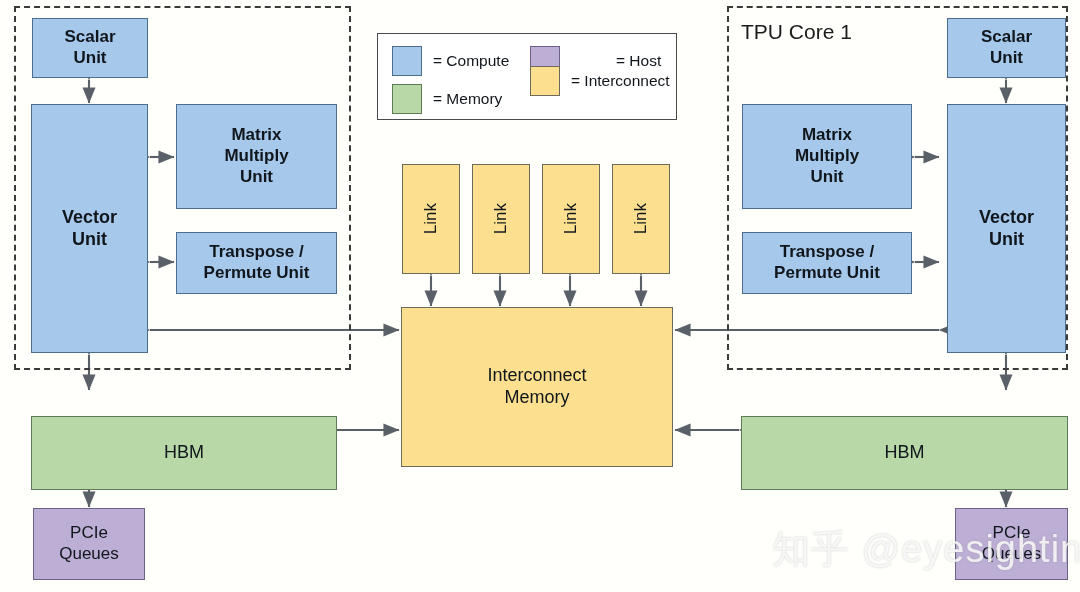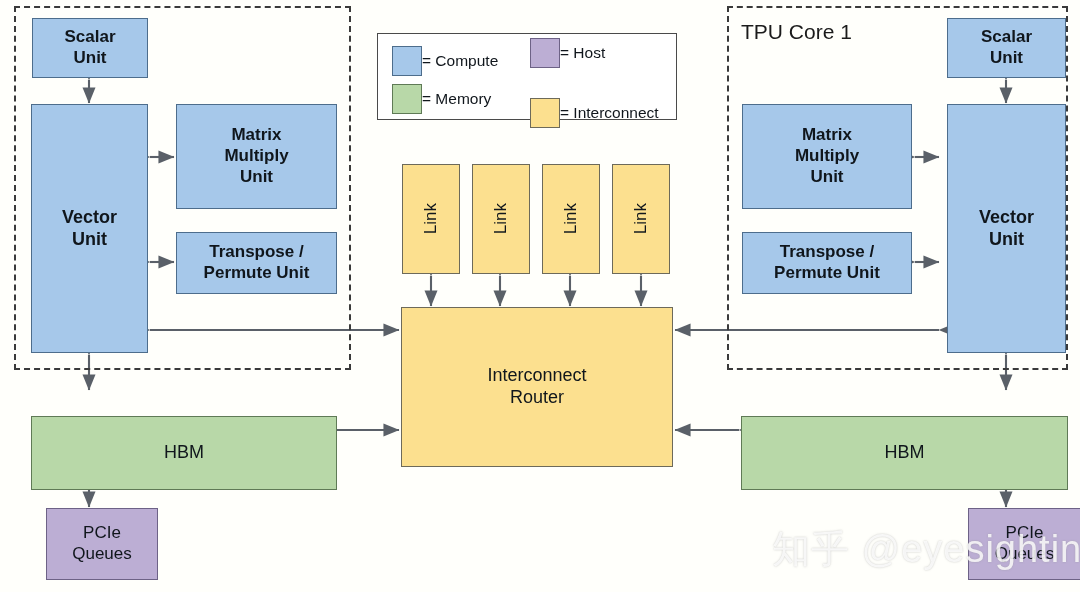--- a/index.html
+++ b/index.html
@@ -22,21 +22,21 @@
     display: flex;
     align-items: center;
     justify-content: center;
     text-align: center;
     color: #10161c;
     line-height: 1.22;
     white-space: pre-line;
   }
   .compute { background: #a6c8ea; border-color: #4d6d8c; font-weight: bold; }
   .memory  { background: #b8d8a8; border-color: #5f7a56; margin-top: 24px; }
-  .host    { background: #bcaed4; border-color: #6d6286; margin-left: 13px; }
+  .host    { background: #bcaed4; border-color: #6d6286; }
   .intercon{ background: #fce08f; border-color: #6d6a5a; }
 
   .core-frame {
     position: absolute;
     box-sizing: border-box;
     border: 2px dashed #3a3a3a;
     background: transparent;
   }
   .core-title {
     position: absolute;
@@ -52,20 +52,21 @@
     background: #ffffff;
   }
   .legend-row { position: absolute; display: flex; align-items: center; }
   .legend-swatch {
     width: 30px; height: 30px;
     box-sizing: border-box;
     border: 1.6px solid #5a6470;
     flex: none;
   }
   .legend-label {
+    margin-left: 11px;
     font-size: 15.5px;
     color: #10161c;
     white-space: nowrap;
   }
 
   .vtext {
     writing-mode: vertical-rl;
     transform: rotate(180deg);
   }
 
@@ -177,36 +178,36 @@
     <span class="vtext" style="font-size:17px;">Link</span>
   </div>
   <div class="box intercon" style="left:542px; top:164px; width:58px; height:110px;">
     <span class="vtext" style="font-size:17px;">Link</span>
   </div>
   <div class="box intercon" style="left:612px; top:164px; width:58px; height:110px;">
     <span class="vtext" style="font-size:17px;">Link</span>
   </div>
 
   <div class="box intercon" style="left:401px; top:307px; width:272px; height:160px; font-size:18px;">Interconnect
-Router</div>
+Memory</div>
 
   <div class="legend-frame" style="left:377px; top:33px; width:300px; height:87px;">
     <div class="legend-row" style="left:14px; top:12px;">
       <span class="legend-swatch" style="background:#a6c8ea; border-color:#4d6d8c;"></span>
       <span class="legend-label">= Compute</span>
     </div>
-    <div class="legend-row" style="left:152px; top:4px;">
+    <div class="legend-row" style="left:152px; top:12px;gap:45px;">
       <span class="legend-swatch" style="background:#bcaed4; border-color:#6d6286;"></span>
       <span class="legend-label">= Host</span>
     </div>
     <div class="legend-row" style="left:14px; top:50px;">
       <span class="legend-swatch" style="background:#b8d8a8; border-color:#5f7a56;"></span>
       <span class="legend-label">= Memory</span>
     </div>
-    <div class="legend-row" style="left:152px; top:64px;">
+    <div class="legend-row" style="left:152px; top:32px;">
       <span class="legend-swatch" style="background:#fce08f; border-color:#6d6a5a;"></span>
       <span class="legend-label">= Interconnect</span>
     </div>
   </div>
 
   <div class="watermark" style="left:772px; top:524px;">知乎 @eyesighting</div>
 
 </div>
 
 </body></html>

